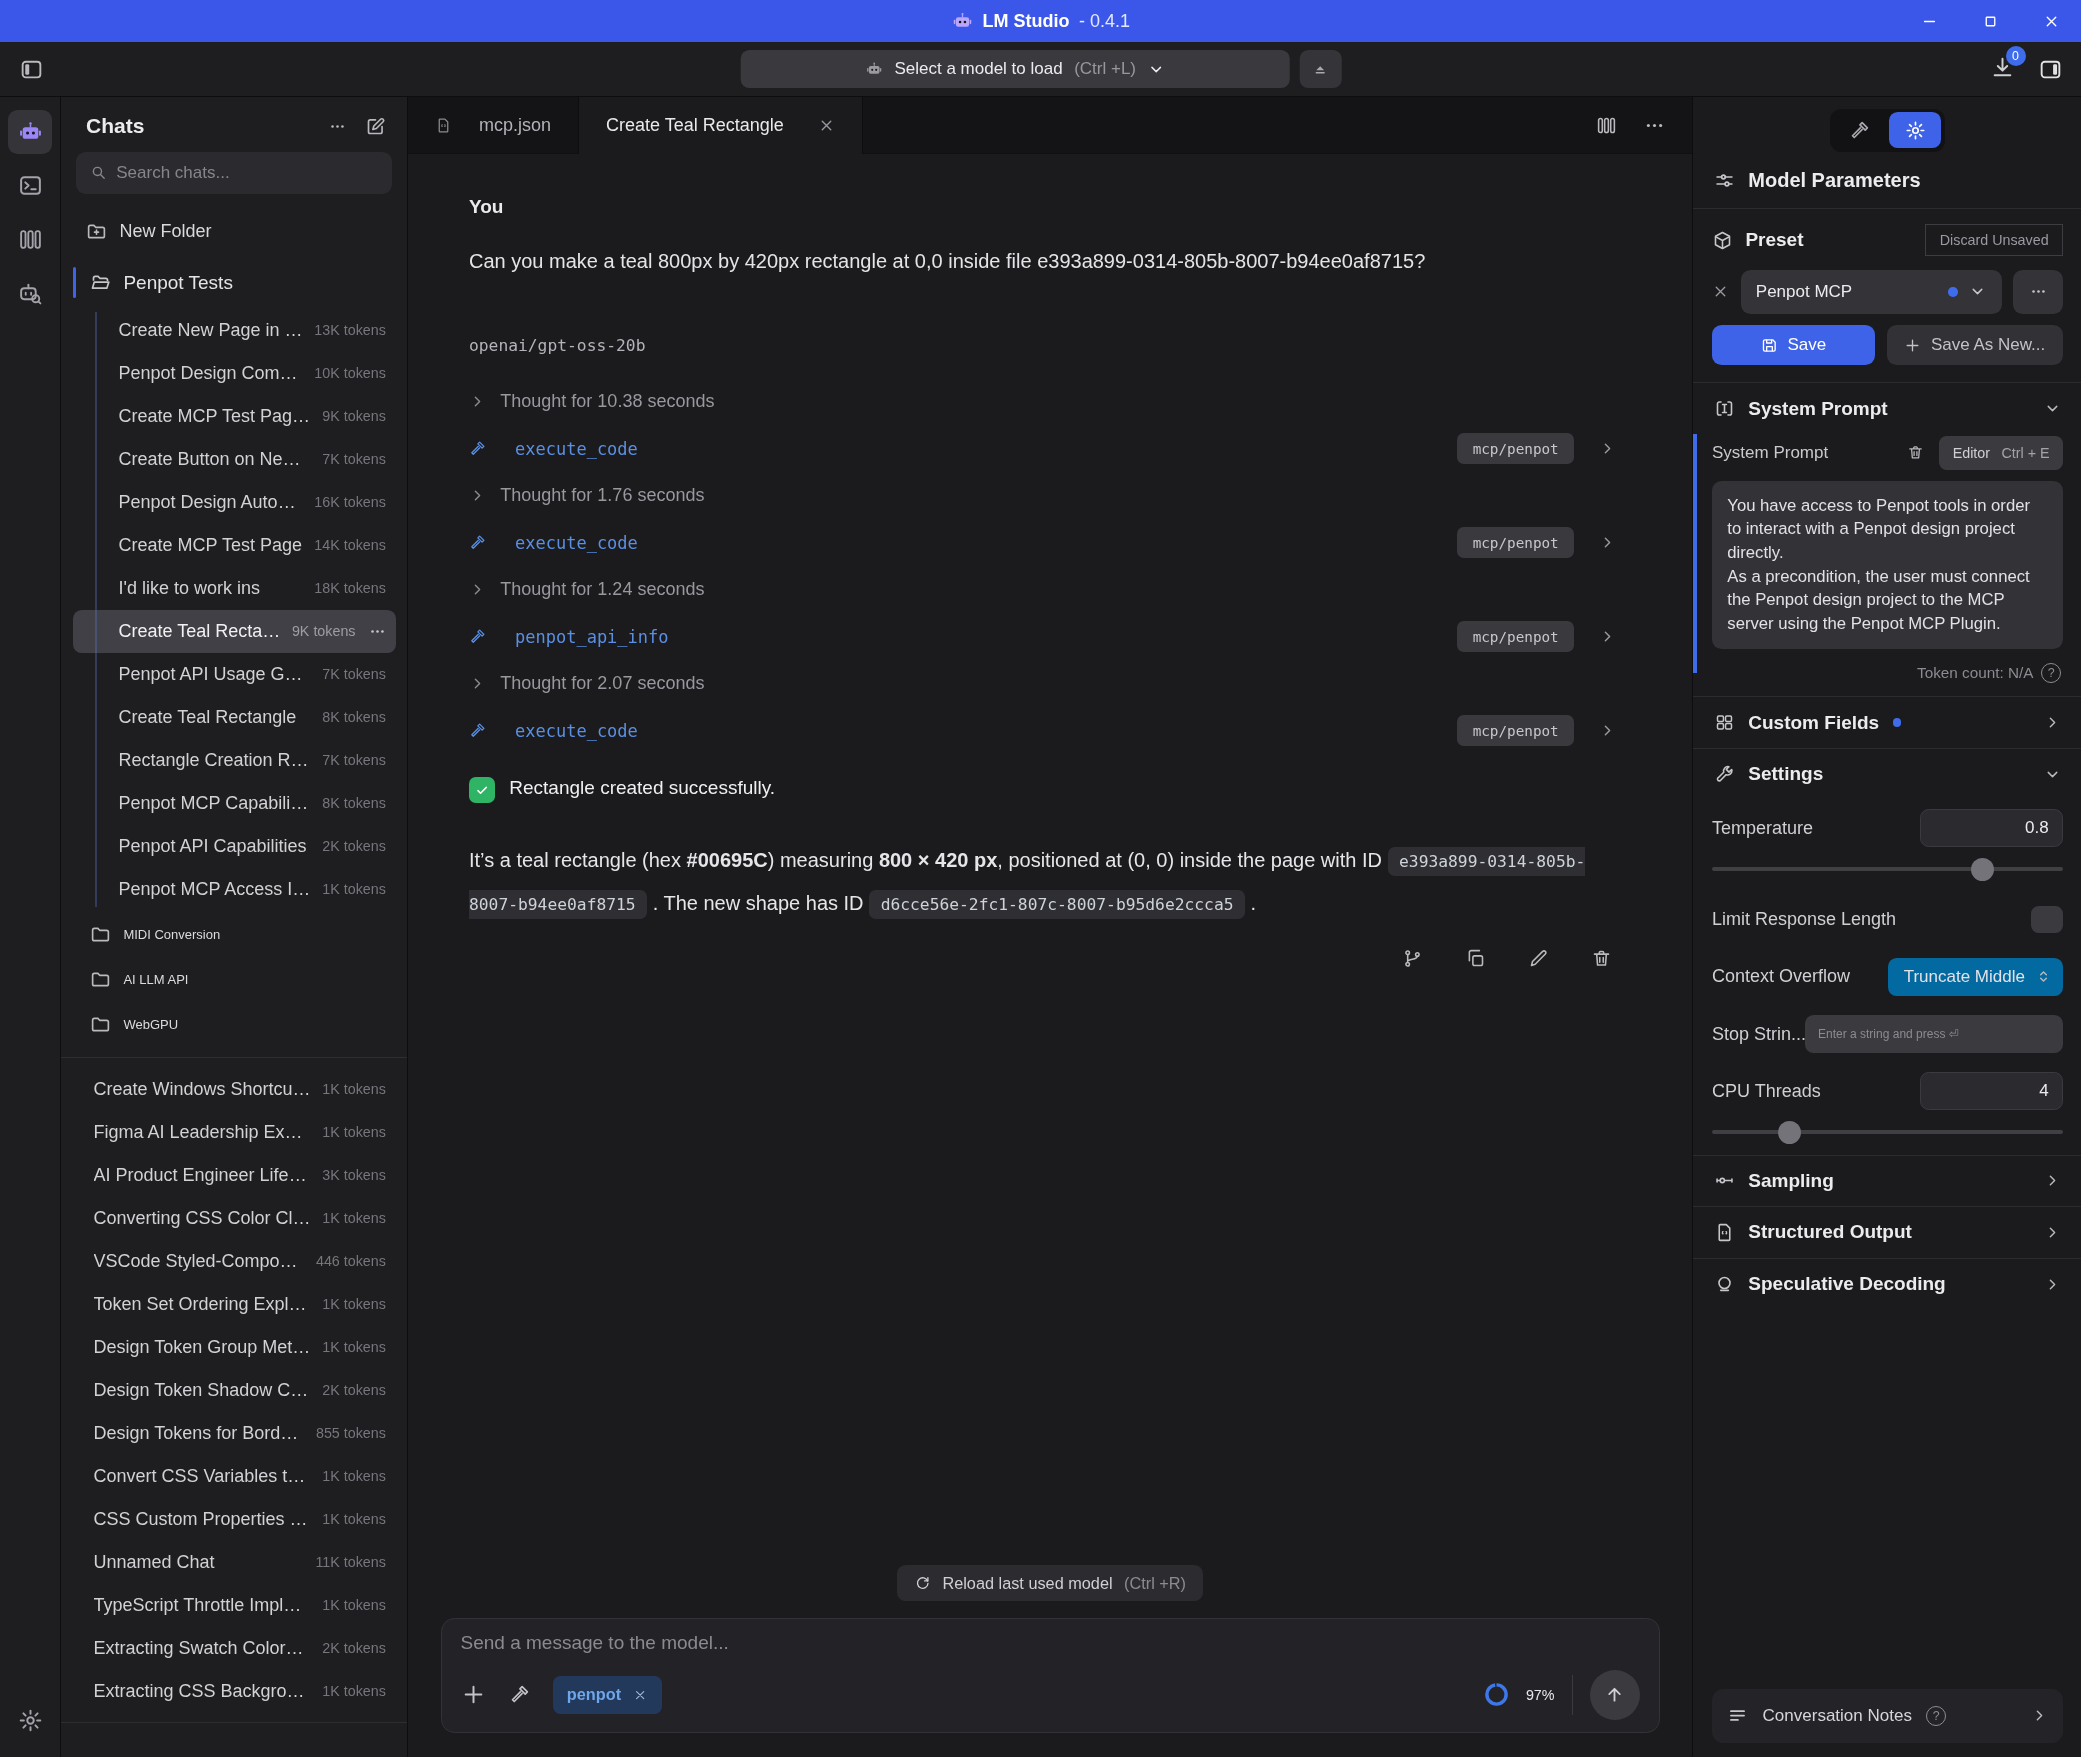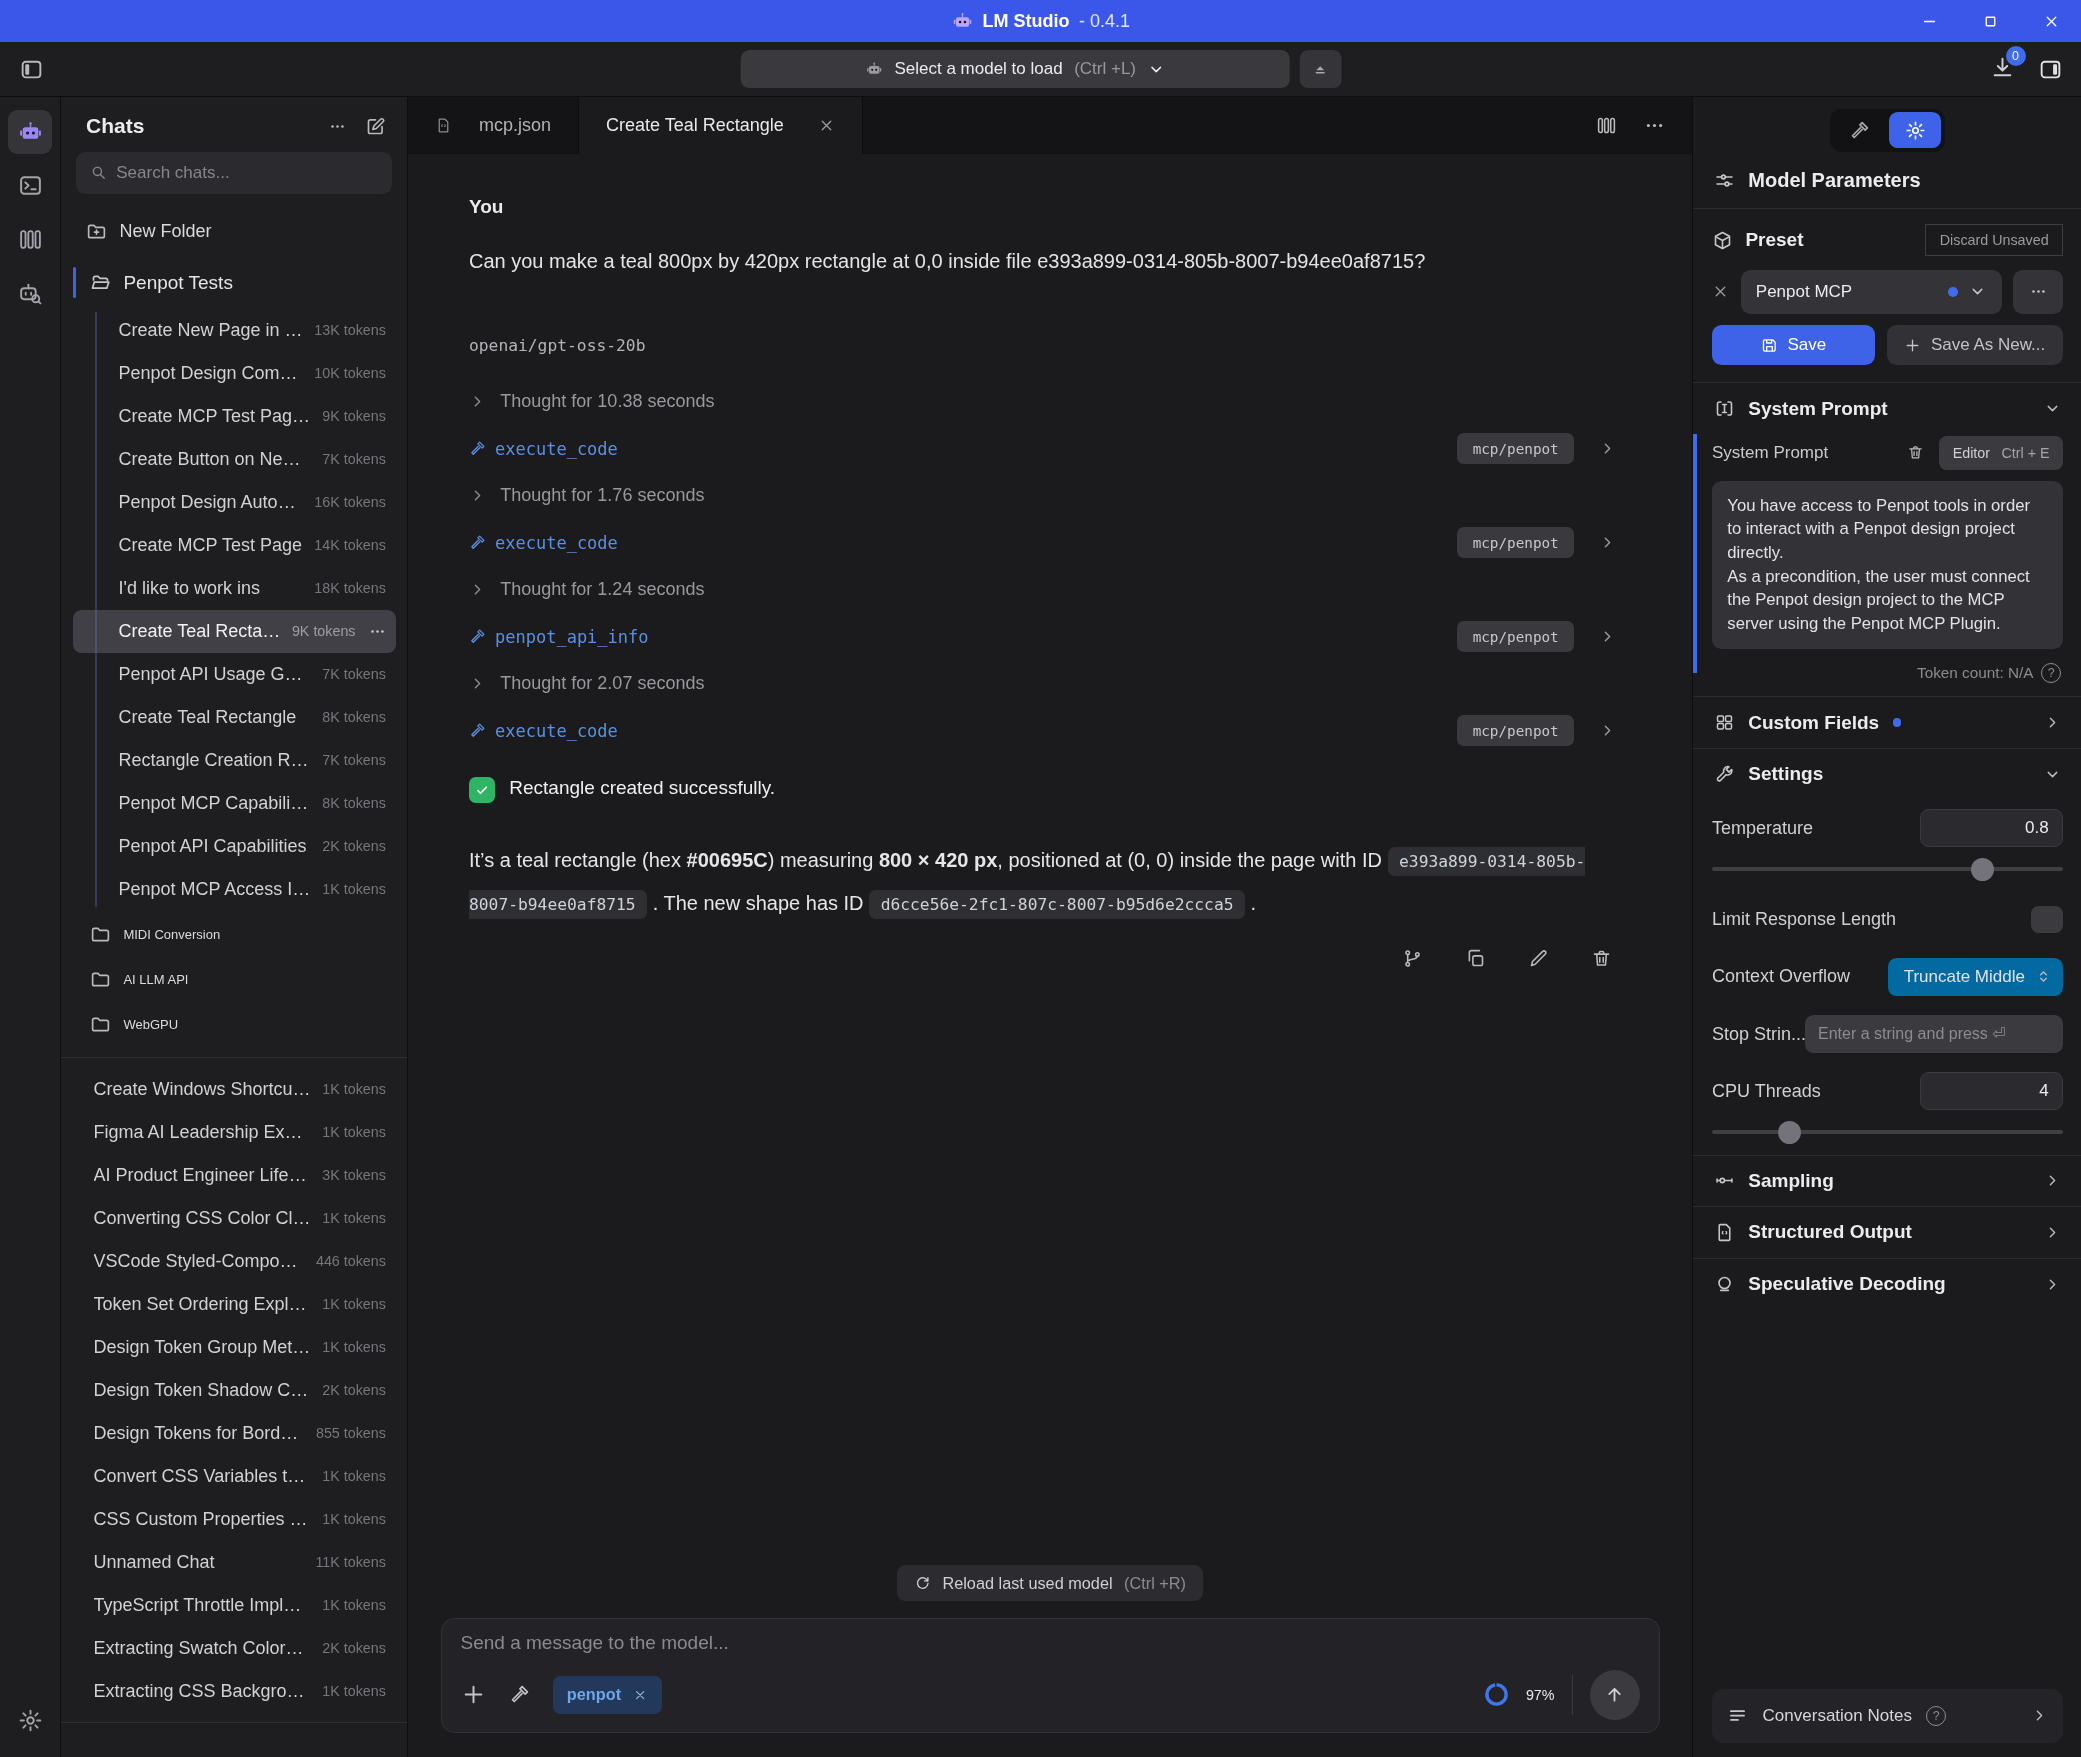--- a/index.html
+++ b/index.html
@@ -70,21 +70,21 @@
   .tab.active { background:#1b1b1d; color:#e9e9ec; margin-bottom:-1px; }
   .tab-x { color:#9a9aa1; margin-left:7.6px; display:flex; }
   .tab-right { margin-left:auto; display:flex; align-items:center; gap:27px; padding-right:27px; color:#b2b2b8; }
 
   .chat { flex:1; padding:42px 76px 0 61px; overflow:hidden; }
   .who { font-size:19px; font-weight:700; color:#eaeaed; margin-bottom:32px; }
   .user-text { font-size:20px; color:#e4e4e8; margin-bottom:63px; }
   .model-name { font-size:16.3px; color:#b3b3b9; margin-bottom:23px; }
   .thought-row { height:47px; display:flex; align-items:center; gap:14.3px; color:#98989f; font-size:18px; }
   .thought-row .chev { color:#8b8b92; display:flex; }
-  .tool-row { height:47px; display:flex; align-items:center; gap:9px; }
+  .tool-row { height:47px; display:flex; align-items:center; gap:29px; }
   .tool-name { color:#5b8fe2; font-size:17px; }
   .tool-right { margin-left:auto; display:flex; align-items:center; gap:25px; color:#9a9aa1; }
   .tool-badge { background:#39393e; color:#c7c7cd; font-size:14.3px; padding:7.6px 15.3px; border-radius:6.7px; }
   .success-row { display:flex; align-items:flex-start; gap:14.3px; margin:23px 0 36px; font-size:19px; color:#eff0f2; }
   .check-box { width:26px; height:26px; border-radius:6.7px; background:#2fb365; display:flex; align-items:center; justify-content:center; color:#fff; flex:none; }
   .result { font-size:20px; line-height:2.15; color:#e6e6ea; max-width:1118px; }
   .seg-bold { font-weight:700; }
   .seg-code { font-family:"DejaVu Sans Mono", monospace; background:#2e2e33; color:#ced3da; font-size:16.3px; padding:4.8px 11.5px; border-radius:6.7px; }
   .actions { display:flex; justify-content:flex-end; gap:42px; color:#9b9ba1; margin-top:23px; padding-right:3.8px; }
 
@@ -135,21 +135,21 @@
   .help-circ { width:20px; height:20px; border-radius:50%; border:1.5px solid #8b8b92; color:#8b8b92; font-size:12.4px; display:flex; align-items:center; justify-content:center; flex:none; }
   .bluedot { width:8.6px; height:8.6px; border-radius:50%; background:#3e6ceb; }
   .set-row { display:flex; align-items:center; margin:8.6px 0; min-height:40px; }
   .set-label { font-size:18px; color:#cfcfd4; white-space:nowrap; overflow:hidden; }
   .num-input { margin-left:auto; width:143px; height:38px; background:#2b2b2f; border:1px solid #3a3a3f; border-radius:8.6px; color:#ececef; text-align:right; padding:0 13.4px; font-size:17px; font-family:inherit; outline:none; }
   .slider { position:relative; height:25px; margin:0 0 9.6px; }
   .slider .track { position:absolute; top:10.5px; left:0; right:0; height:3.8px; background:#3f3f44; border-radius:1.9px; }
   .slider .thumb { position:absolute; top:1px; width:23px; height:23px; border-radius:50%; background:#737379; }
   .toggle-box { margin-left:auto; width:32px; height:27px; border-radius:7.6px; background:#3a3a3f; border:none; }
   .sel-btn { margin-left:auto; height:38px; background:#0369a1; border:none; border-radius:8.6px; display:flex; align-items:center; gap:9.6px; padding:0 11.5px 0 15.3px; font-size:17px; color:#e2e2e6; font-family:inherit; }
-  .stop-input { margin-left:auto; width:262px; height:38px; background:#3a3a3f; border:none; border-radius:8.6px; color:#e2e2e6; padding:0 13.4px; font-size:16px; font-family:inherit; outline:none; }
+  .stop-input { margin-left:auto; width:262px; height:38px; background:#3a3a3f; border:none; border-radius:8.6px; color:#e2e2e6; padding:0 13.4px; font-size:12px; font-family:inherit; outline:none; }
   .stop-input::placeholder { color:#8b8b92; }
   .rp-spacer { flex:1; }
   .notes-card { background:#242428; border-radius:11.5px; height:54px; display:flex; align-items:center; gap:14.3px; padding:0 15.3px; color:#d6d6da; font-size:17px; flex:none; }
   .notes-chev { margin-left:auto; color:#b9b9be; display:flex; }
 </style>
 </head>
 <body>
 
 <svg width="0" height="0" style="position:absolute" aria-hidden="true">
   <defs>

